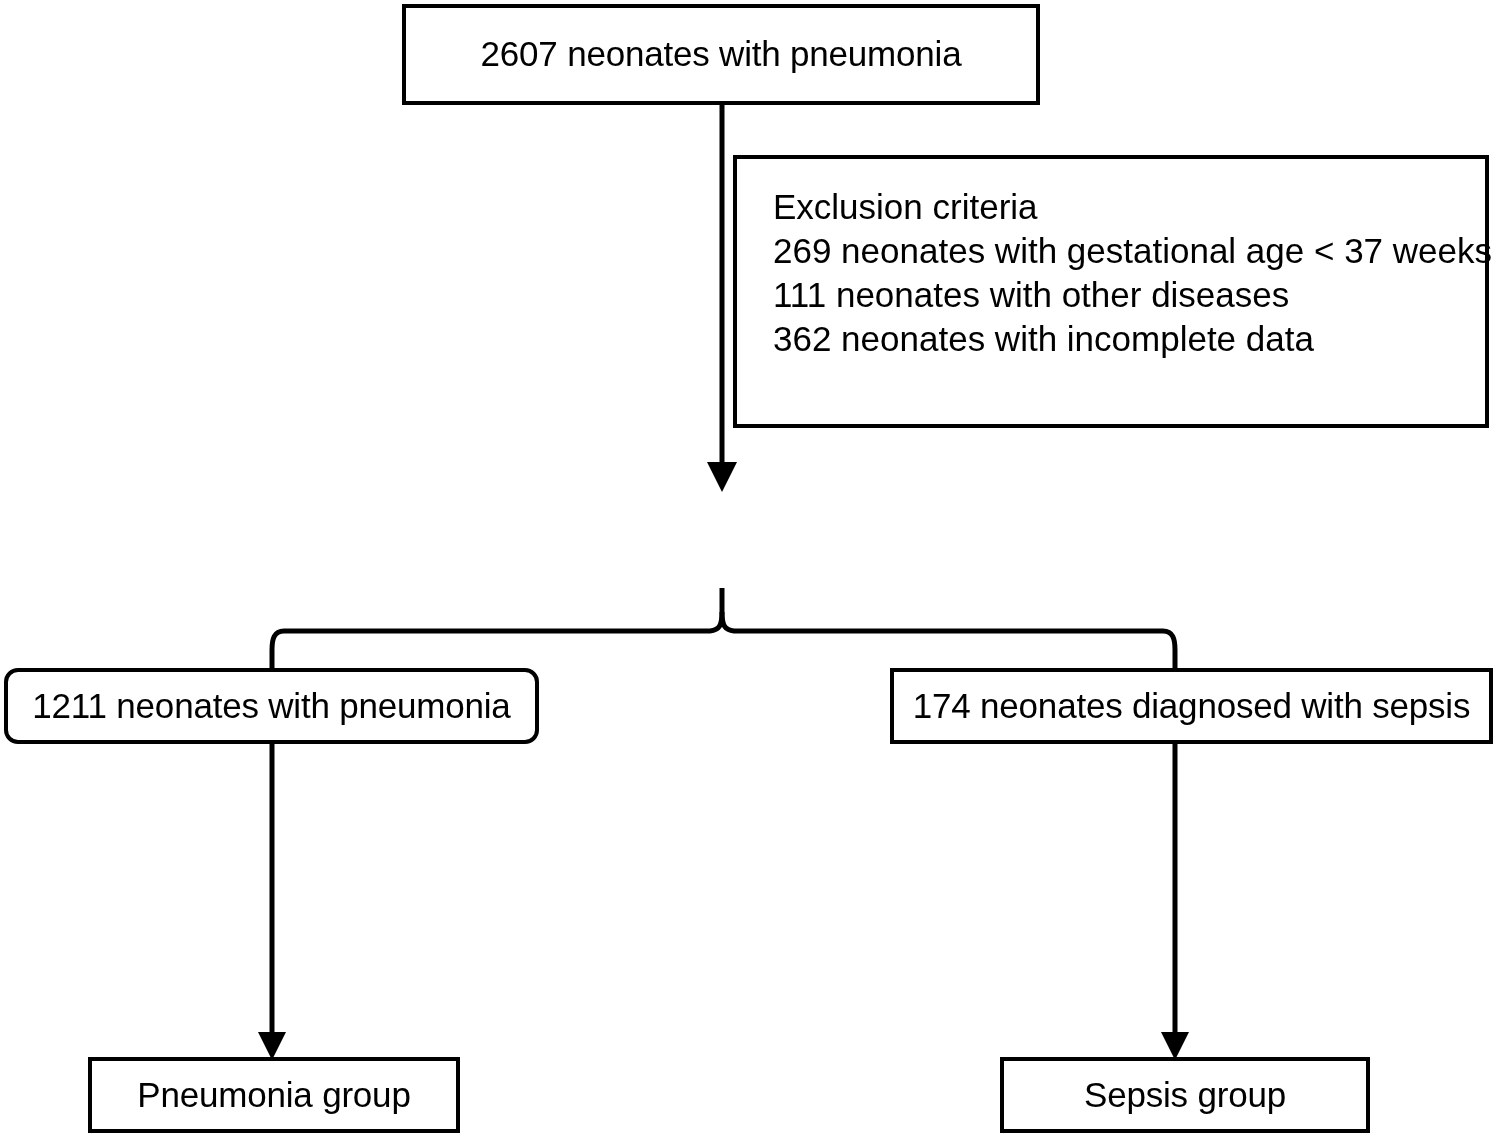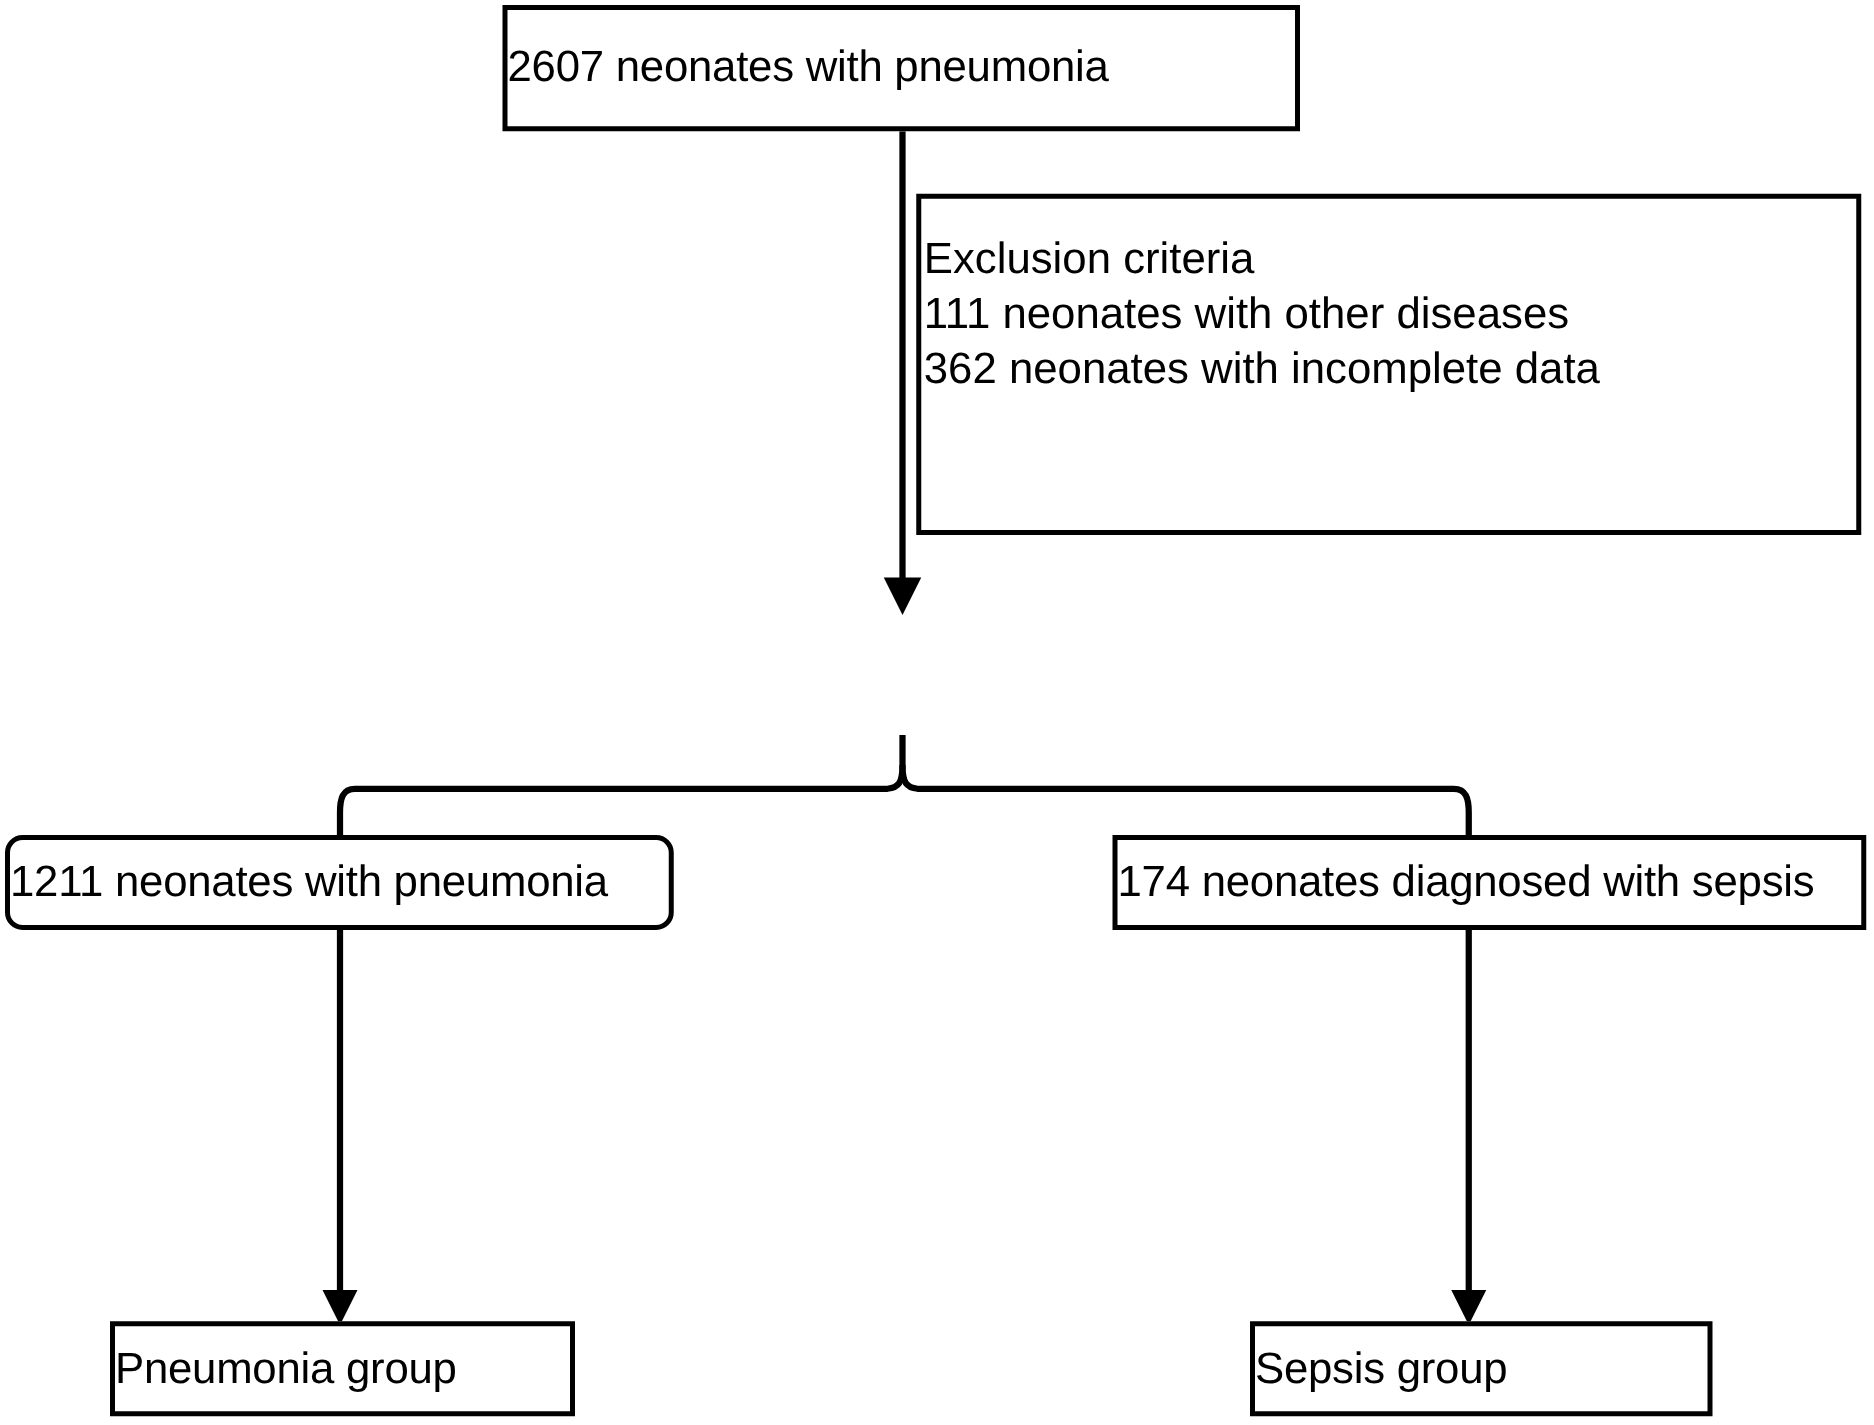--- a/index.html
+++ b/index.html
@@ -16,35 +16,35 @@
     color: #000000;
     overflow: hidden;
   }
   .node-box {
     position: absolute;
     box-sizing: border-box;
     border: 4px solid #000000;
     background: #ffffff;
     display: flex;
     align-items: center;
-    justify-content: flex-start;
+    justify-content: center;
     z-index: 2;
   }
   .node-label {
     font-size: 35px;
     line-height: 1.15;
     letter-spacing: -0.2px;
     white-space: nowrap;
     color: #000000;
   }
   
   #box-source      { left: 402px; top: 4px;   width: 638px; height: 101px; }
   #box-exclusion   { left: 733px; top: 155px; width: 756px; height: 273px;
                      align-items: flex-start; justify-content: flex-start;
-                     padding: 26px 0 0 2px; }
+                     padding: 26px 0 0 36px; }
   #box-eligible    { left: 402px; top: 487px; width: 638px; height: 101px; }
   #box-pneumonia-n { left: 4px;   top: 668px; width: 535px; height: 76px; border-radius: 14px; }
   #box-sepsis-n    { left: 890px; top: 668px; width: 603px; height: 76px; }
   #box-pneumonia-group { left: 88px;   top: 1057px; width: 372px; height: 76px; }
   #box-sepsis-group    { left: 1000px; top: 1057px; width: 370px; height: 76px; }
 
   .exclusion-list {
     display: block;
     font-size: 35px;
     line-height: 44px;
@@ -104,20 +104,21 @@
     </g>
   </svg>
 
   <div class="node-box" id="box-source">
     <span class="node-label">2607 neonates with pneumonia</span>
   </div>
 
   <div class="node-box" id="box-exclusion">
     <div class="exclusion-list">
       <span class="exclusion-line">Exclusion criteria</span>
+      <span class="exclusion-line">269 neonates with gestational age &lt; 37 weeks</span>
       <span class="exclusion-line">111 neonates with other diseases</span>
       <span class="exclusion-line">362 neonates with incomplete data</span>
     </div>
   </div>
 
 
   <div class="node-box" id="box-pneumonia-n">
     <span class="node-label">1211 neonates with pneumonia</span>
   </div>
 

